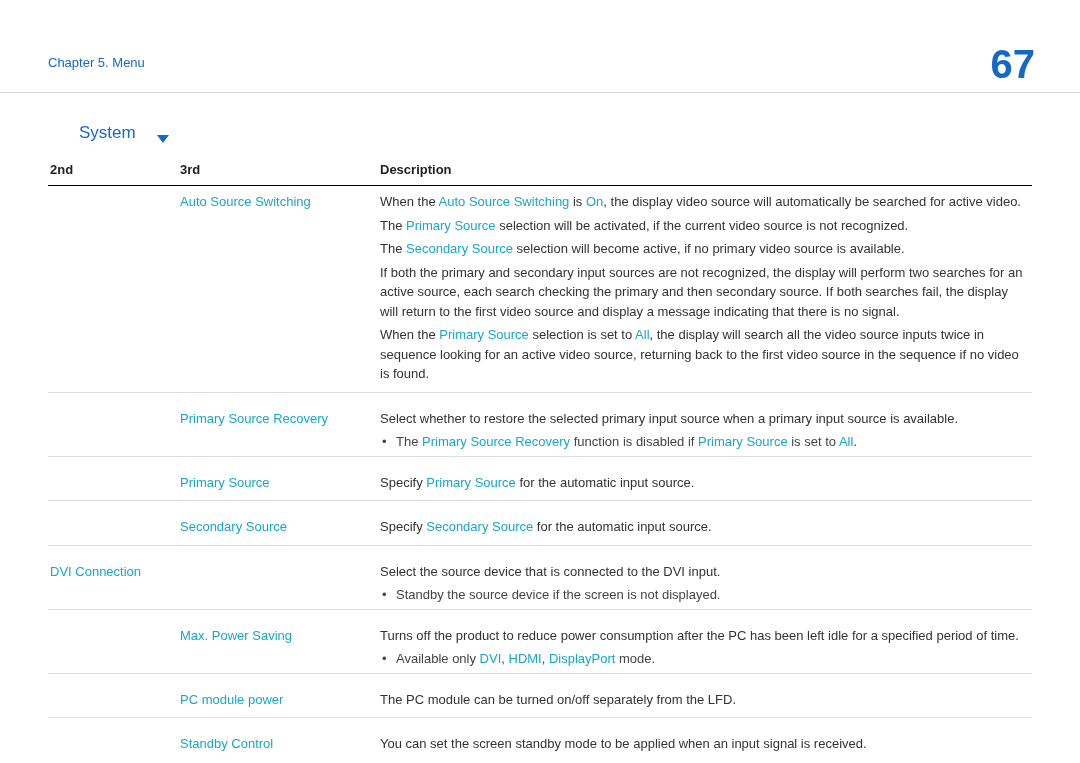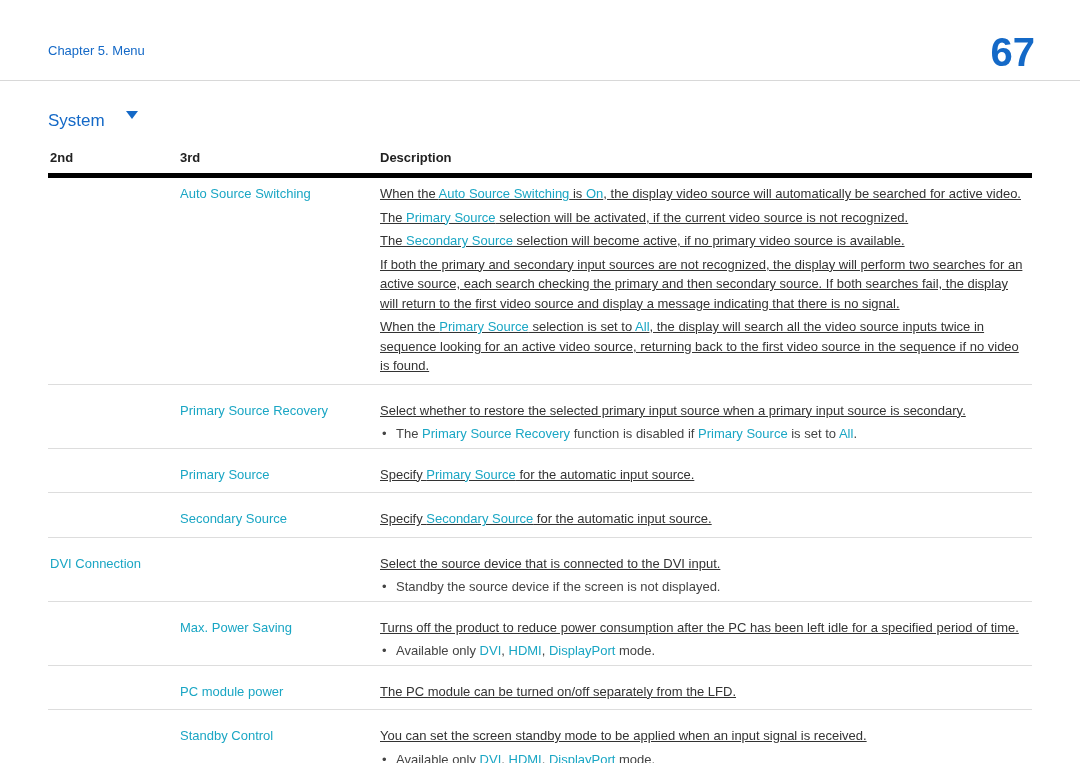--- a/index.html
+++ b/index.html
@@ -9,21 +9,21 @@
     color: #333;
     background: #fff;
     width: 1080px;
     height: 763px;
     position: relative;
   }
   .header {
     display: flex;
     justify-content: space-between;
     align-items: flex-start;
-    padding: 30px 45px 5px 48px;
+    padding: 42px 45px 5px 48px;
     border-bottom: 1px solid #d8d8d8;
   }
   .breadcrumb {
     color: #1469c7;
     font-size: 13px;
     padding-top: 13px;
   }
   .page-number {
     color: #1469c7;
     font-size: 40px;
@@ -31,42 +31,43 @@
   }
   .content {
     padding: 30px 48px 0 48px;
   }
   .section-title {
     color: #1469c7;
     font-size: 17px;
     font-weight: 400;
     margin-bottom: 14px;
     display: flex;
-    align-items: flex-start;
+    align-items: flex-end;
     gap: 21px;
+    margin-left: 31px;
   }
   .tri-down {
     display: inline-block;
     width: 0; height: 0;
     border-left: 6px solid transparent;
     border-right: 6px solid transparent;
     border-top: 8px solid #1469c7;
   }
   table {
     width: 100%;
     border-collapse: collapse;
     table-layout: fixed;
   }
   thead th {
     text-align: left;
     font-weight: 700;
     font-size: 13px;
     color: #222;
     padding: 5px 2px 8px 2px;
-    border-bottom: 5px solid #000000;
+    border-bottom: 1px solid #000000;
   }
   tbody td {
     vertical-align: top;
     padding: 6px 8px 4px 2px;
     font-size: 13px;
     line-height: 1.5;
   }
   tbody tr.sep td {
     border-top: 1px solid #ddd;
     padding-top: 16px;
@@ -81,21 +82,21 @@
     color: #444;
   }
   .bullet-list li::before {
     content: "•";
     position: absolute;
     left: 2px;
     color: #444;
   }
   .col-2nd { width: 130px; }
   .col-3rd { width: 200px; }
-  .desc p { margin-bottom: 4px; text-decoration: underline; }
+  .desc p { margin-bottom: 4px; }
 </style>
 </head>
 <body>
 
 <div class="header">
   <div class="breadcrumb">Chapter 5. Menu</div>
   <div class="page-number">67</div>
 </div>
 
 <div class="content">
@@ -128,21 +129,21 @@
           <p><span>The </span><span class="link">Secondary Source</span><span> selection will become active, if no primary video source is available.</span></p>
           <p>If both the primary and secondary input sources are not recognized, the display will perform two searches for an active source, each search checking the primary and then secondary source. If both searches fail, the display will return to the first video source and display a message indicating that there is no signal.</p>
           <p><span>When the </span><span class="link">Primary Source</span><span> selection is set to </span><span class="link">All</span><span>, the display will search all the video source inputs twice in sequence looking for an active video source, returning back to the first video source in the sequence if no video is found.</span></p>
         </td>
       </tr>
 
       <tr class="sep">
         <td></td>
         <td class="c2">Primary Source Recovery</td>
         <td class="desc">
-          <p>Select whether to restore the selected primary input source when a primary input source is secondary.</p>
+          <p>Select whether to restore the selected primary input source when a primary input source is available.</p>
           <ul class="bullet-list">
             <li><span>The </span><span class="link">Primary Source Recovery</span><span> function is disabled if </span><span class="link">Primary Source</span><span> is set to </span><span class="link">All</span><span>.</span></li>
           </ul>
         </td>
       </tr>
 
       <tr class="sep">
         <td></td>
         <td class="c2">Primary Source</td>
         <td class="desc">

